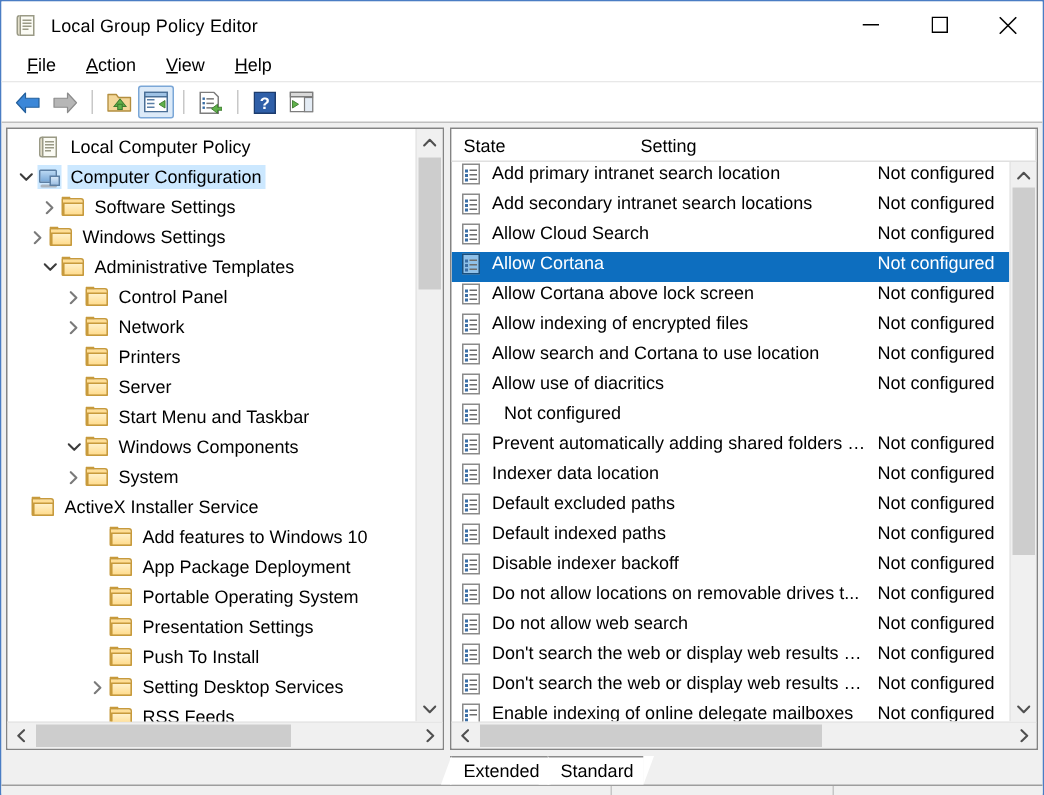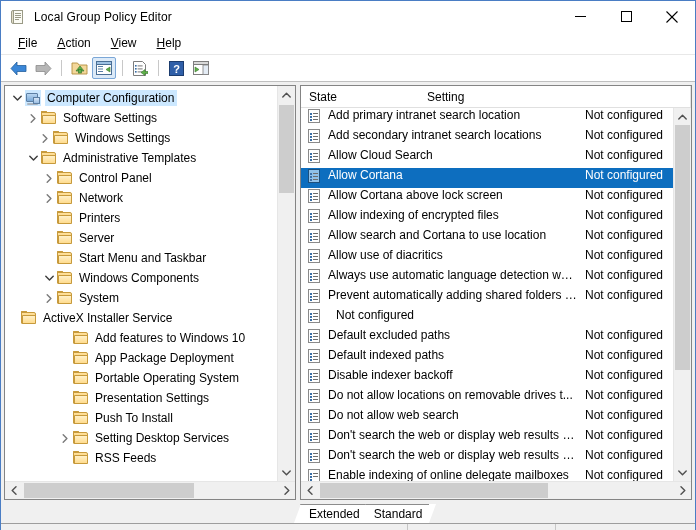--- a/index.html
+++ b/index.html
@@ -422,20 +422,34 @@
       </svg>
     </div>
   </div>
 
   <div id="body">
     <div id="panes">
 
       <div id="tree-pane">
         <div id="tree-inner">
           <div id="tree-list">
+              <div class="trow" style="padding-left: 4px;">
+                <span class="chev"></span>
+                <span class="ticon">
+                  <div class="scroll-ic">
+                    <div class="curl"></div>
+                    <div class="pg"></div>
+                    <div class="ln" style="top:4px;"></div>
+                    <div class="ln" style="top:6px;"></div>
+                    <div class="ln" style="top:8px;"></div>
+                    <div class="ln" style="top:10px;width:4px;"></div>
+                  </div>
+                </span>
+                <span class="tlabel">Local Computer Policy</span>
+              </div>
               <div class="trow sel-light" style="padding-left: 4px;">
                 <span class="chev">
                   <svg width="9" height="6" viewBox="0 0 9 6">
                     <path d="M0.8,1.2 L4.5,4.9 L8.2,1.2" fill="none" stroke="#3c3c3c" stroke-width="1.4" stroke-linecap="round" stroke-linejoin="round"></path>
                   </svg>
                 </span>
                 <span class="ticon">
                   <div class="monitor">
                     <div class="scr"></div>
                     <div class="stand"></div>
@@ -452,21 +466,21 @@
                 </span>
                 <span class="ticon">
                   <div class="folder">
                     <div class="tab2"></div>
                     <div class="back"></div>
                     <div class="front"></div>
                   </div>
                 </span>
                 <span class="tlabel">Software Settings</span>
               </div>
-              <div class="trow" style="padding-left: 32px;">
+              <div class="trow" style="padding-left: 12px;">
                 <span class="chev">
                   <svg width="6" height="9" viewBox="0 0 6 9">
                     <path d="M1.2,0.8 L4.9,4.5 L1.2,8.2" fill="none" stroke="#7a7a7a" stroke-width="1.4" stroke-linecap="round" stroke-linejoin="round"></path>
                   </svg>
                 </span>
                 <span class="ticon">
                   <div class="folder">
                     <div class="tab2"></div>
                     <div class="back"></div>
                     <div class="front"></div>
@@ -842,21 +856,20 @@
                   <div class="doc-ic">
                     <div class="pg"></div>
                     <div class="bl" style="top:4.5px;"></div>
                     <div class="tx" style="top:5px;"></div>
                     <div class="bl" style="top:7.5px;"></div>
                     <div class="tx" style="top:8px;"></div>
                     <div class="bl" style="top:10.5px;"></div>
                     <div class="tx" style="top:11px;"></div>
                   </div>
                 </span>
-                <span class="lname">Always use automatic language detection wh...</span>
                 <span class="lstate">Not configured</span>
               </div>
               <div class="lrow">
                 <span class="licon">
                   <div class="doc-ic">
                     <div class="pg"></div>
                     <div class="bl" style="top:4.5px;"></div>
                     <div class="tx" style="top:5px;"></div>
                     <div class="bl" style="top:7.5px;"></div>
                     <div class="tx" style="top:8px;"></div>
@@ -872,20 +885,21 @@
                   <div class="doc-ic">
                     <div class="pg"></div>
                     <div class="bl" style="top:4.5px;"></div>
                     <div class="tx" style="top:5px;"></div>
                     <div class="bl" style="top:7.5px;"></div>
                     <div class="tx" style="top:8px;"></div>
                     <div class="bl" style="top:10.5px;"></div>
                     <div class="tx" style="top:11px;"></div>
                   </div>
                 </span>
+                <span class="lname">Indexer data location</span>
                 <span class="lstate">Not configured</span>
               </div>
               <div class="lrow">
                 <span class="licon">
                   <div class="doc-ic">
                     <div class="pg"></div>
                     <div class="bl" style="top:4.5px;"></div>
                     <div class="tx" style="top:5px;"></div>
                     <div class="bl" style="top:7.5px;"></div>
                     <div class="tx" style="top:8px;"></div>

